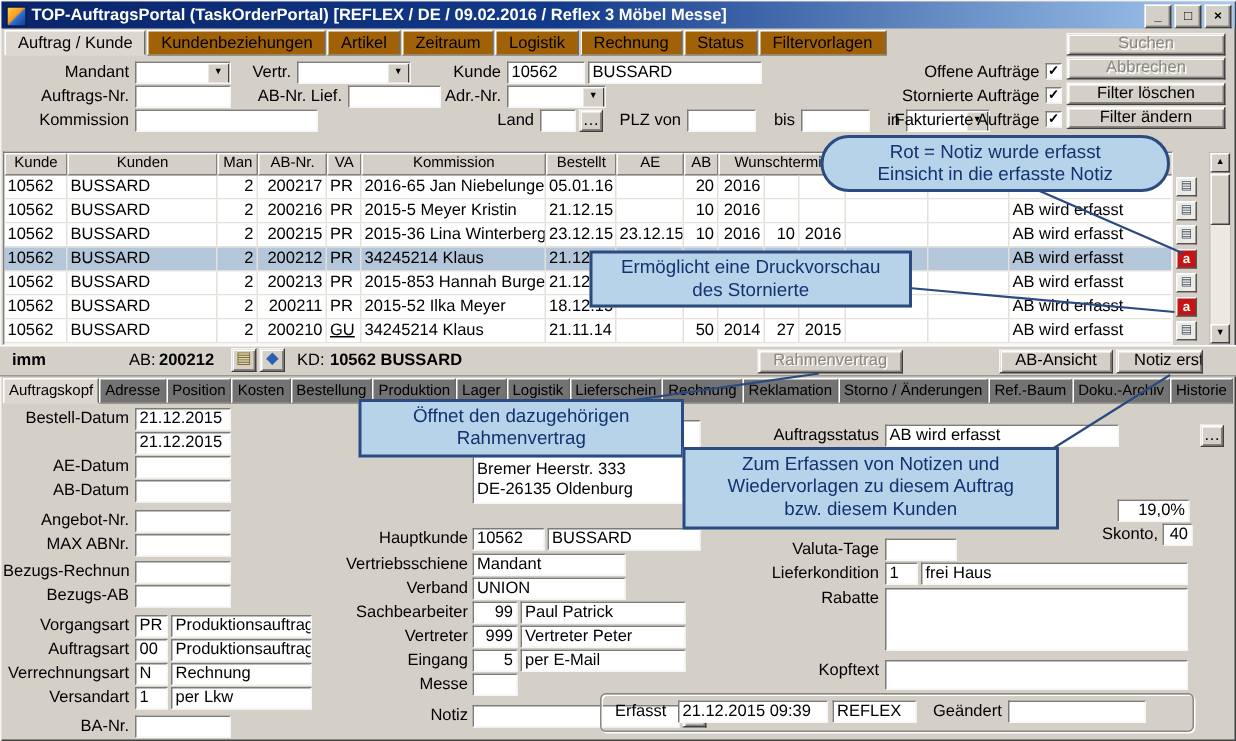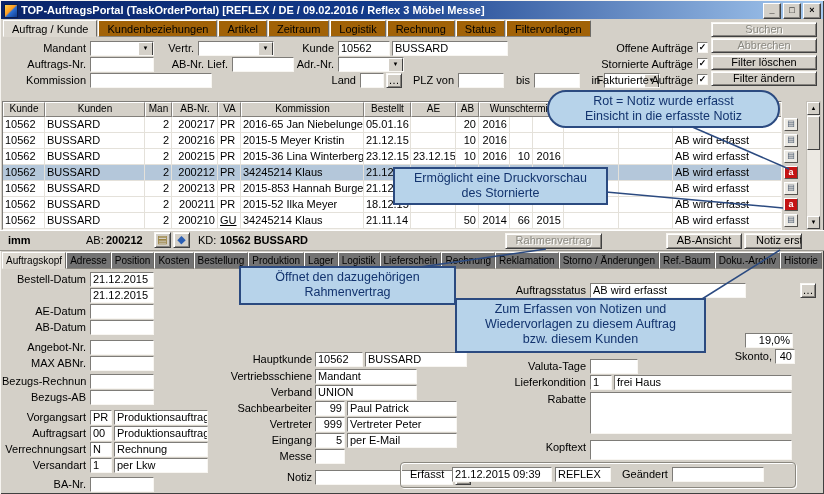--- a/index.html
+++ b/index.html
@@ -271,21 +271,21 @@
           <div class="gc" style="width: 42px;">10562</div>
           <div class="gc" style="width: 100px;">BUSSARD</div>
           <div class="gc r" style="width: 27px;">2</div>
           <div class="gc r" style="width: 46px;">200210</div>
           <div class="gc" style="width: 23px; text-decoration: underline;">GU</div>
           <div class="gc" style="width: 123px;">34245214 Klaus</div>
           <div class="gc" style="width: 47px;">21.11.14</div>
           <div class="gc" style="width: 45px;"></div>
           <div class="gc r" style="width: 23px;">50</div>
           <div class="gc r" style="width: 31px;">2014</div>
-          <div class="gc r" style="width: 23px;">66</div>
+          <div class="gc r" style="width: 23px;">27</div>
           <div class="gc r" style="width: 31px;">2015</div>
           <div class="gc" style="width: 55px;"></div>
           <div class="gc" style="width: 54px;"></div>
           <div class="gc" style="width: 110px;">AB wird erfasst</div>
         </div>
       </div>
   </div>
 
   <div class="icon-col">
       <div class="islot">
@@ -354,20 +354,26 @@
   <div class="fld" style="left:114px;top:426px;width:94px;">Produktionsauftrag</div>
   <div class="lbl r" style="left:2px;top:443px;width:84px;">Verrechnungsart</div>
   <div class="fld" style="left:90px;top:442px;width:22px;">N</div>
   <div class="fld" style="left:114px;top:442px;width:94px;">Rechnung</div>
   <div class="lbl r" style="left:2px;top:459px;width:84px;">Versandart</div>
   <div class="fld" style="left:90px;top:458px;width:22px;">1</div>
   <div class="fld" style="left:114px;top:458px;width:94px;">per Lkw</div>
   <div class="lbl r" style="left:2px;top:478px;width:84px;">BA-Nr.</div>
   <div class="fld" style="left:90px;top:477px;width:64px;"></div>
 
+  <div class="area" style="left:315px;top:280px;width:152px;height:56px;">
+    <div class="addr-line"></div>
+    <div class="addr-line"></div>
+    <div class="addr-line">Bremer Heerstr. 333</div>
+    <div class="addr-line">DE-26135 Oldenburg</div>
+  </div>
   <div class="lbl r" style="left:220px;top:353px;width:92px;">Hauptkunde</div>
   <div class="fld" style="left:315px;top:352px;width:48px;">10562</div>
   <div class="fld" style="left:365px;top:352px;width:102px;">BUSSARD</div>
   <div class="lbl r" style="left:220px;top:370px;width:92px;">Vertriebsschiene</div>
   <div class="fld" style="left:315px;top:369px;width:102px;">Mandant</div>
   <div class="lbl r" style="left:220px;top:386px;width:92px;">Verband</div>
   <div class="fld" style="left:315px;top:385px;width:102px;">UNION</div>
   <div class="lbl r" style="left:220px;top:402px;width:92px;">Sachbearbeiter</div>
   <div class="fld r" style="left:315px;top:401px;width:30px;">99</div>
   <div class="fld" style="left:347px;top:401px;width:110px;">Paul Patrick</div>

